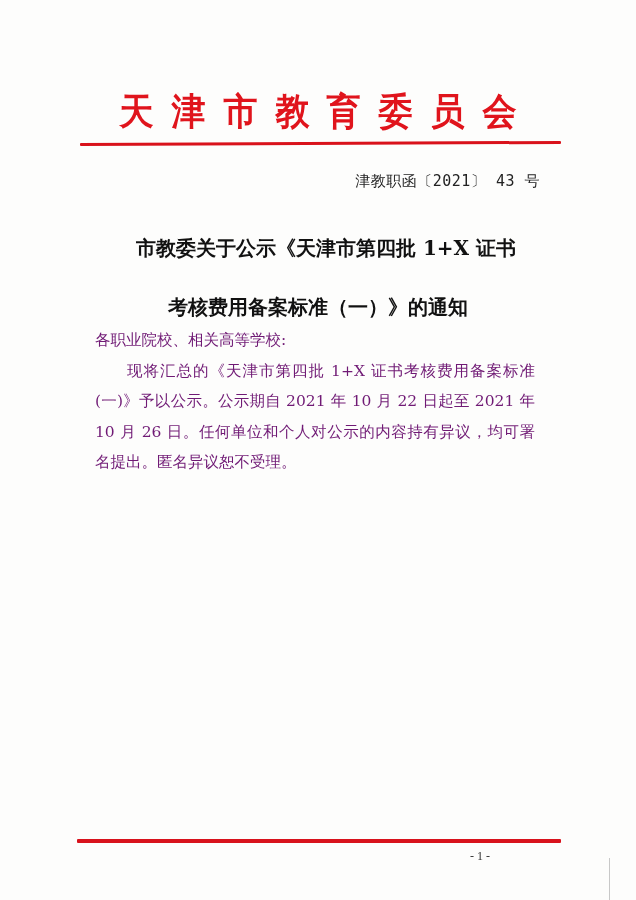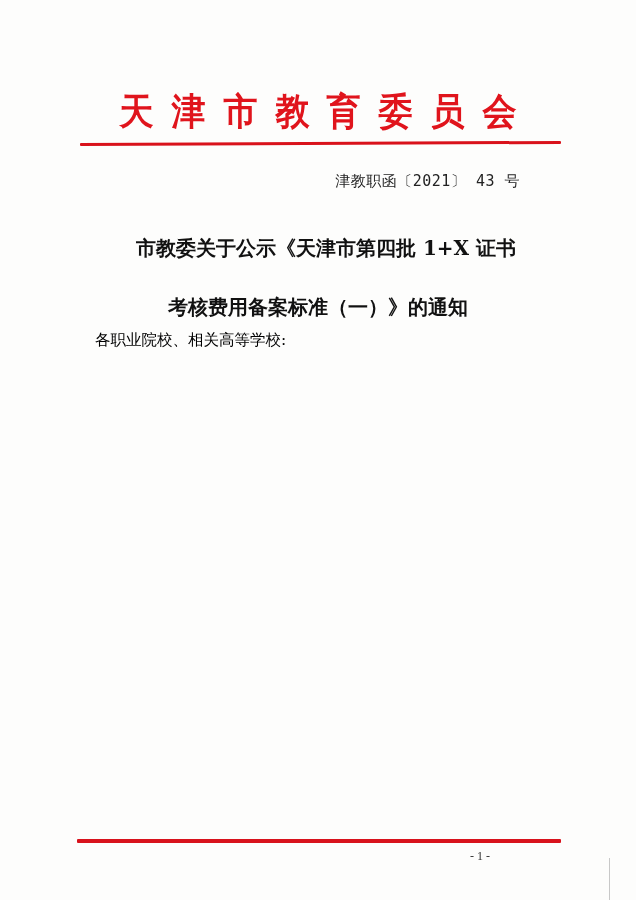--- a/index.html
+++ b/index.html
@@ -46,21 +46,21 @@
       top: 143px;
       width: 481px;
       height: 3px;
       background: #d9121b;
       transform: rotate(-0.25deg);
       transform-origin: left center;
       border-radius: 1px;
     }
     .doc-number {
       position: absolute;
-      right: 116px;
+      right: 96px;
       top: 172px;
       font-family: "DejaVu Sans Mono", "Liberation Mono", monospace;
       font-size: 15px;
       letter-spacing: 0.5px;
       color: #222;
       white-space: pre;
       text-align: right;
     }
     .doc-title {
       position: absolute;
@@ -78,21 +78,21 @@
     .doc-title .line1 { padding-left: 16px; }
     .doc-title .line2 { padding-left: 0px; margin-top: 28px; }
     .body-text {
       position: absolute;
       left: 95px;
       top: 325px;
       width: 440px;
       font-family: "DejaVu Serif", "Liberation Serif", serif;
       font-size: 15.5px;
       line-height: 30.6px;
-      color: #000000;
+      color: #701a75;
       text-align: justify;
     }
     .body-text p {
       margin: 0;
     }
     .body-text .indent {
       text-indent: 32px;
     }
     .red-rule-bottom {
       position: absolute;
@@ -141,20 +141,21 @@
 
   <div class="doc-number">津教职函〔2021〕 43 号</div>
 
   <div class="doc-title">
     <span class="line line1">市教委关于公示《天津市第四批 1+X 证书</span>
     <span class="line line2">考核费用备案标准（一）》的通知</span>
   </div>
 
   <div class="body-text">
     <p>各职业院校、相关高等学校:</p>
+    <p class="indent">现将汇总的《天津市第四批 1+X 证书考核费用备案标准(一)》予以公示。公示期自 2021 年 10 月 22 日起至 2021 年 10 月 26 日。任何单位和个人对公示的内容持有异议，均可署名提出。匿名异议恕不受理。</p>
   </div>
 
   <div class="red-rule-bottom"></div>
 
   <div class="page-number">- 1 -</div>
 
   <div class="scan-edge"></div>
 </div>
 
 </body></html>

